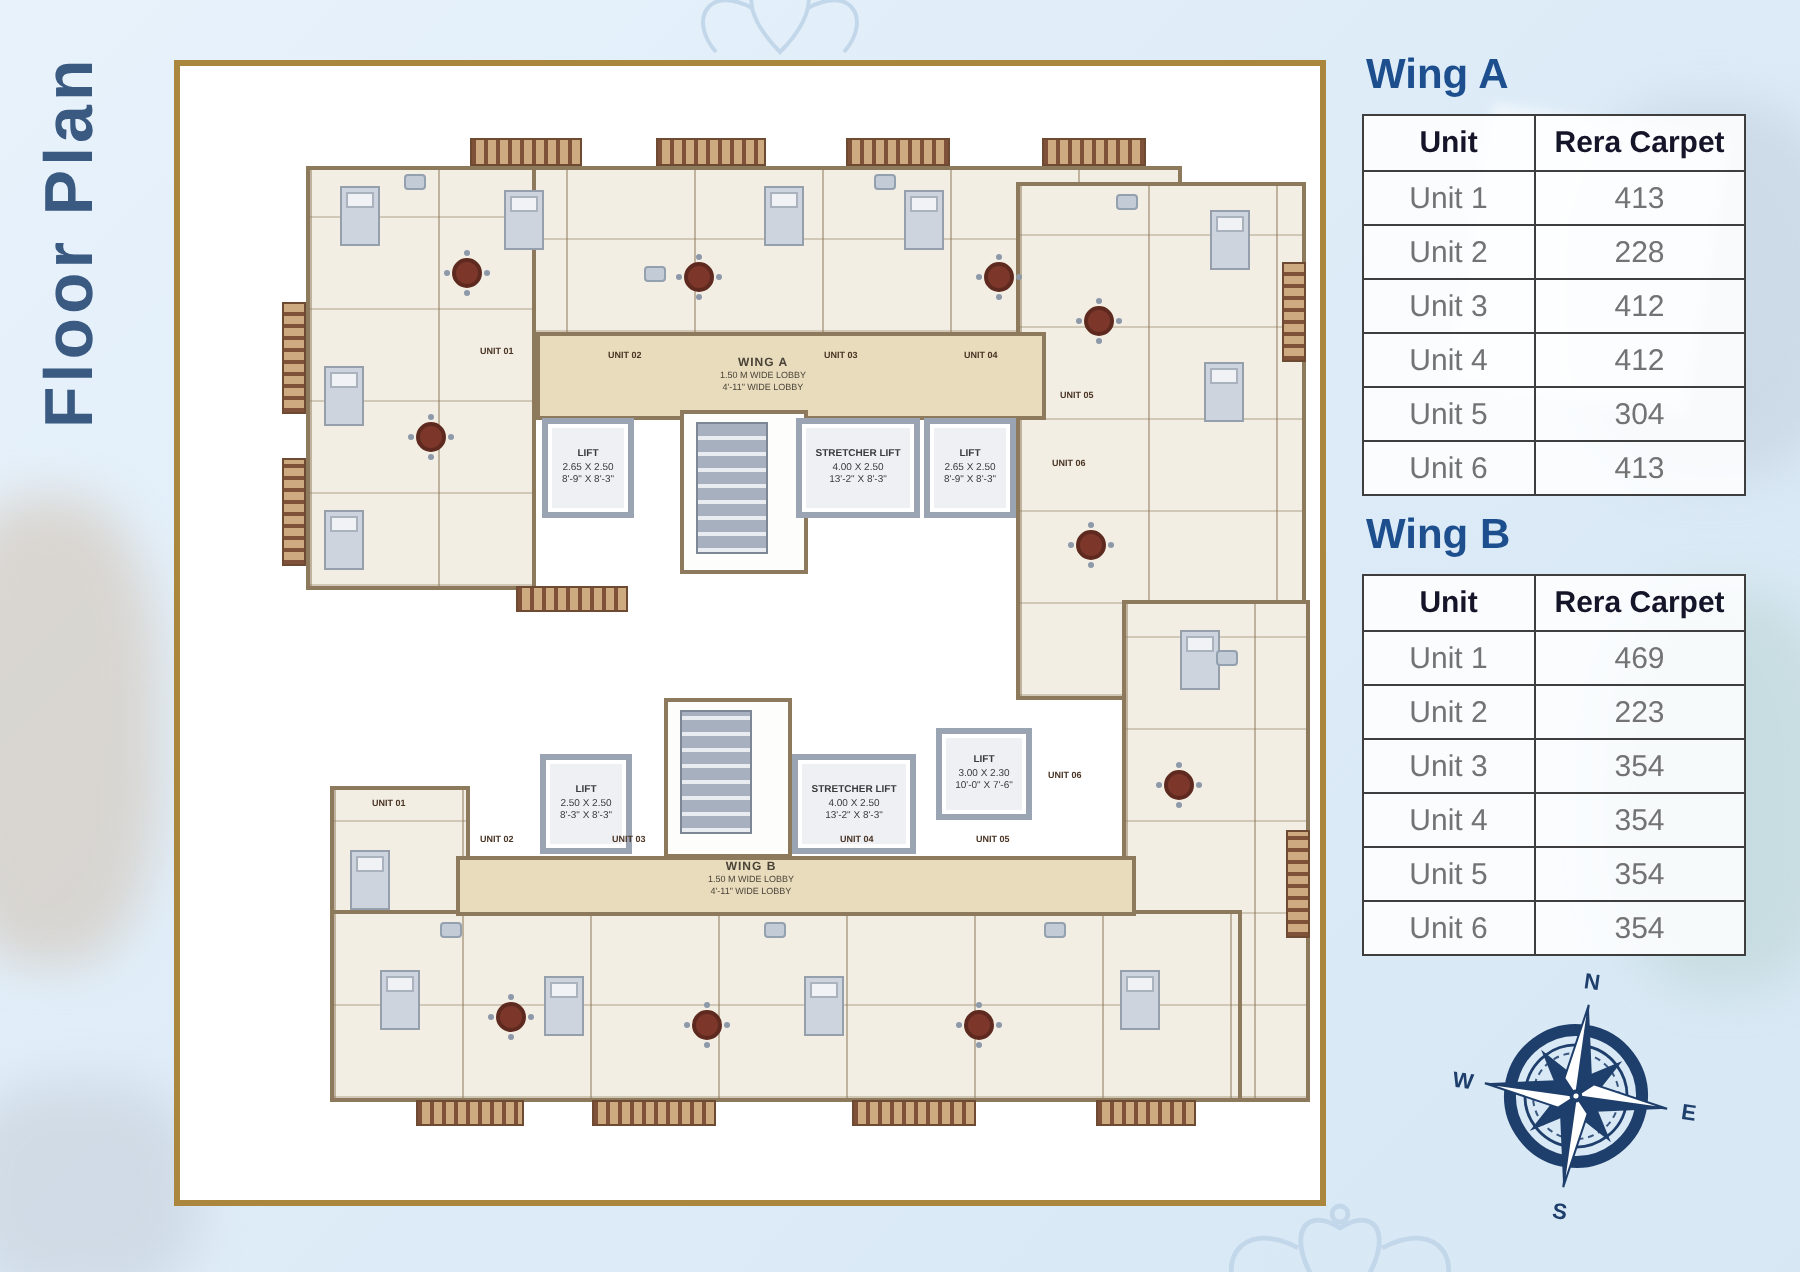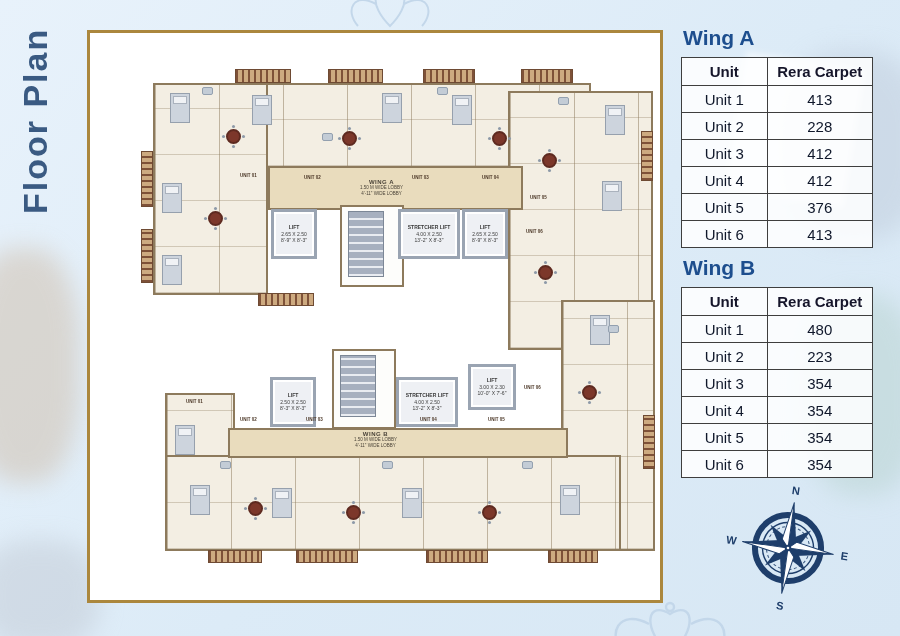--- a/index.html
+++ b/index.html
@@ -52,21 +52,21 @@
   .wlabel{width:95px;text-align:center;color:#4a4338;z-index:4;}
   .wlabel b{position:static;display:block;font-size:6px;letter-spacing:.5px;}
   .wlabel i{position:static;display:block;font-style:normal;font-size:4.5px;line-height:1.3;}
 
   
   .side{position:absolute;left:681px;width:200px;z-index:2;}
   .wing-heading{font-size:21px;font-weight:bold;color:#1d4e8e;margin:0 0 7px 2px;}
   table.specs{border-collapse:collapse;width:192px;}
   .specs th,.specs td{border:1.5px solid #3e3e3e;text-align:center;background:rgba(255,255,255,.85);}
   .specs th{height:25px;font-size:15px;font-weight:bold;color:#15152a;}
-  .specs td{height:24px;font-size:15px;color:#0f172a;}
+  .specs td{height:24px;font-size:15px;color:#737373;}
   .specs .c-unit{width:86px;}
   .specs .c-rera{width:106px;}
 
   
   .compass{position:absolute;left:718px;top:478px;z-index:2;}
 </style>
 </head>
 <body>
 
 <div class="blob b-left"></div>
@@ -236,21 +236,21 @@
       <tr>
           <td>Unit 3</td>
           <td>412</td>
         </tr>
       <tr>
           <td>Unit 4</td>
           <td>412</td>
         </tr>
       <tr>
           <td>Unit 5</td>
-          <td>376</td>
+          <td>304</td>
         </tr>
       <tr>
           <td>Unit 6</td>
           <td>413</td>
         </tr>
     </tbody>
   </table>
 </div>
 
 <div class="side" style="top:256px">
@@ -258,21 +258,21 @@
   <table class="specs">
     <thead>
       <tr>
         <th class="c-unit">Unit</th>
         <th class="c-rera">Rera Carpet</th>
       </tr>
     </thead>
     <tbody>
       <tr>
           <td>Unit 1</td>
-          <td>480</td>
+          <td>469</td>
         </tr>
       <tr>
           <td>Unit 2</td>
           <td>223</td>
         </tr>
       <tr>
           <td>Unit 3</td>
           <td>354</td>
         </tr>
       <tr>

